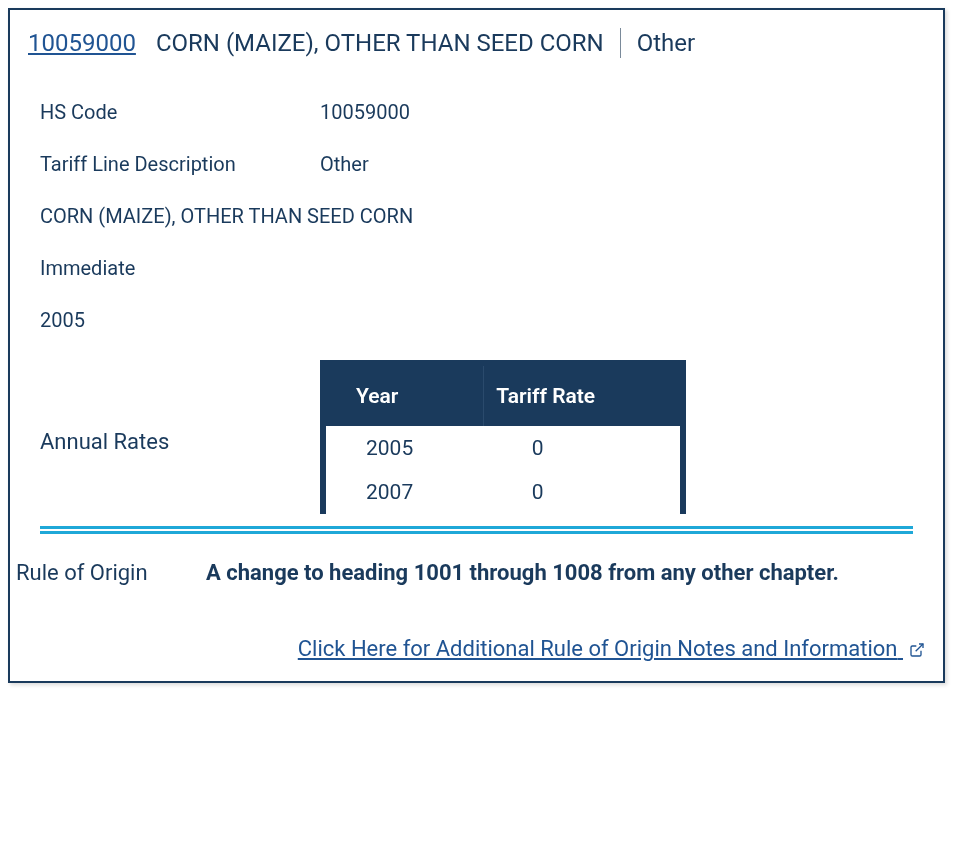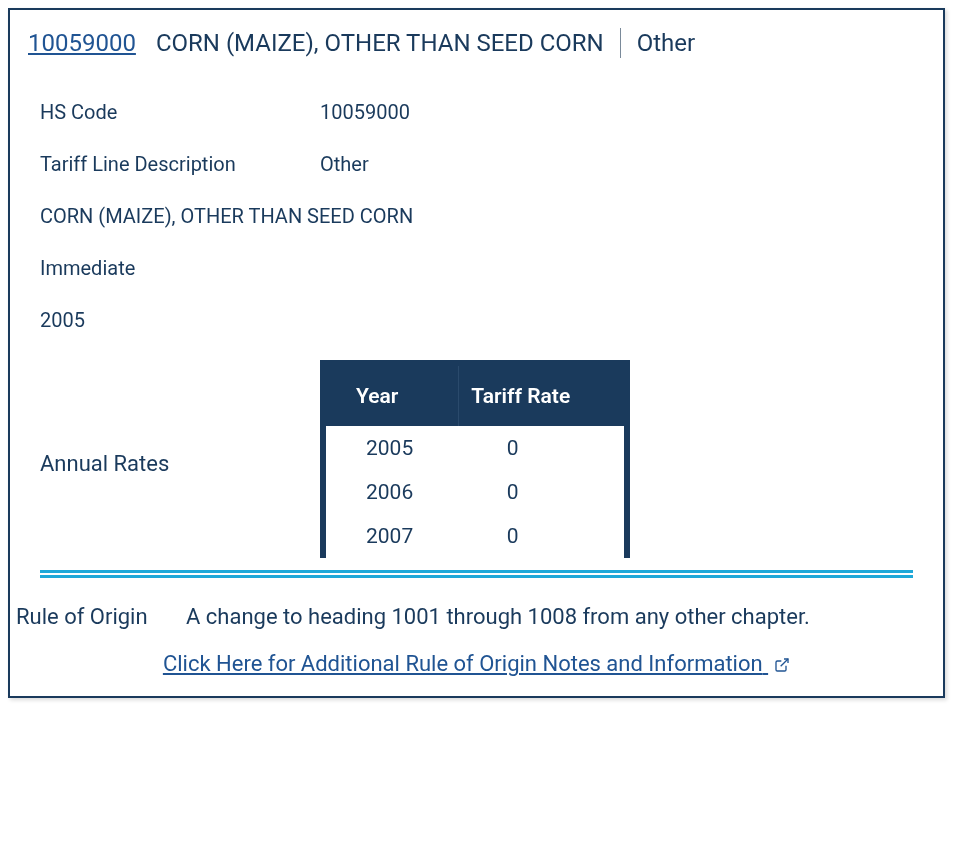--- a/index.html
+++ b/index.html
@@ -74,21 +74,21 @@
     .rates-label {
       width: 280px;
       flex-shrink: 0;
       padding-top: 8px;
     }
     .rates-table-wrapper {
       border-top: 6px solid #1a3a5c;
       border-left: 6px solid #1a3a5c;
       border-right: 6px solid #1a3a5c;
       background: #fff;
-      width: 310px;
+      width: 366px;
       overflow: hidden;
     }
     .rates-table {
       width: 100%;
       border-collapse: collapse;
     }
     .rates-table thead th {
       background: #1a3a5c;
       color: #fff;
       font-weight: 600;
@@ -120,31 +120,34 @@
       height: 8px;
       border-top: 3px solid #1fa8d8;
       border-bottom: 3px solid #1fa8d8;
     }
     .origin-row {
       display: flex;
       align-items: flex-start;
       padding: 8px 10px 14px 6px;
       font-size: 22px;
       color: #1a3a5c;
+      gap: 20px;
     }
     .origin-label {
       width: 170px;
       flex-shrink: 0;
     }
     .origin-text {
       flex: 1;
+      font-weight: bold;
     }
     .bottom-link-row {
-      text-align: center;
+      text-align: right;
       padding: 8px 18px 18px 18px;
+      margin-top: 29px;
     }
     .bottom-link {
       color: #205493;
       text-decoration: underline;
       font-size: 22px;
     }
     .ext-icon {
       display: inline-block;
       vertical-align: middle;
       margin-left: 6px;
@@ -202,24 +205,20 @@
               <th>Year</th>
               <th>Tariff Rate</th>
             </tr>
           </thead>
           <tbody>
             <tr>
               <td>2005</td>
               <td>0</td>
             </tr>
             <tr>
-              <td>2006</td>
-              <td>0</td>
-            </tr>
-            <tr>
               <td>2007</td>
               <td>0</td>
             </tr>
           </tbody>
         </table>
       </div>
     </div>
 
   </div>
 

